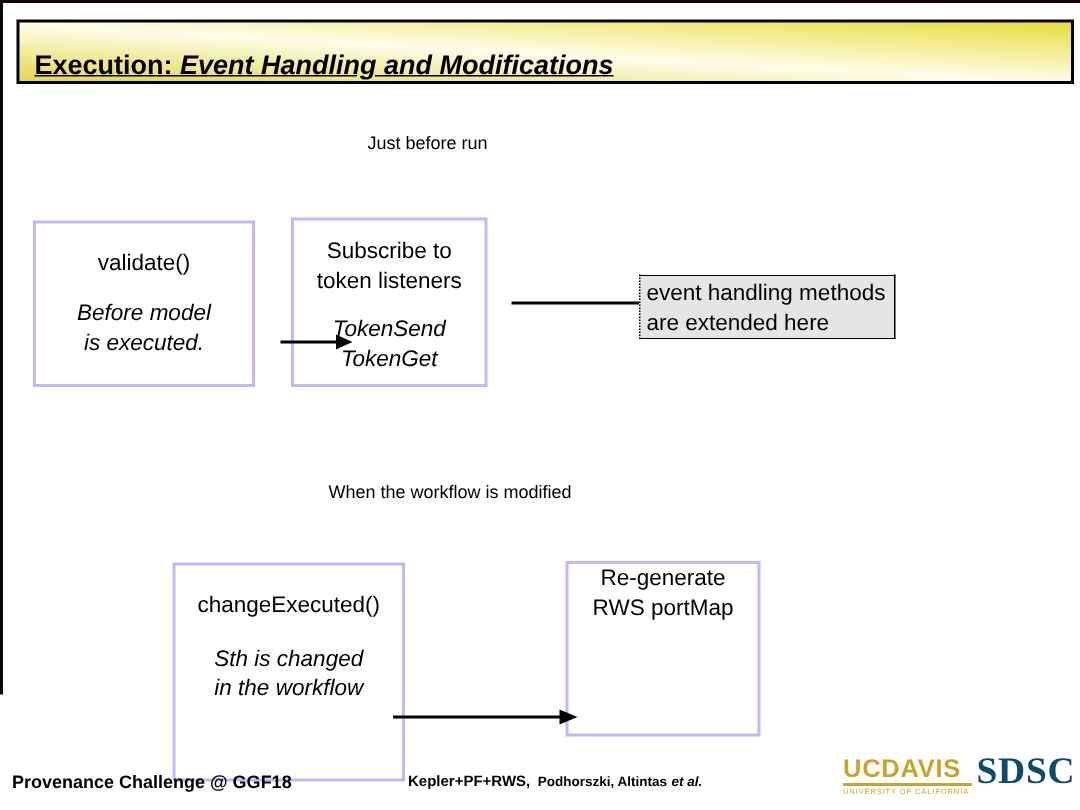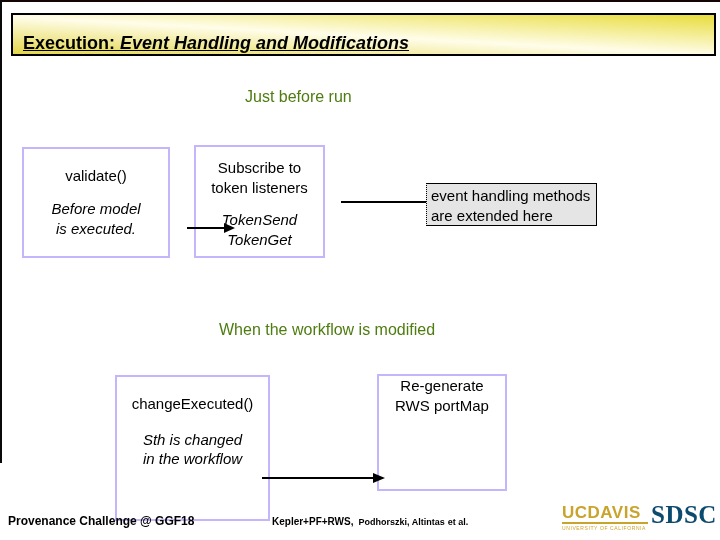--- a/index.html
+++ b/index.html
@@ -14,21 +14,21 @@
   
   #title-bar{
     left:11px;top:13px;width:691px;height:39px;
     border:2px solid #000;
     background:linear-gradient(to top right,#e3d64a 0%,#fffdea 48%,#e8dc3c 100%);
     display:flex;align-items:flex-end;padding-left:10px;
     font-size:18px;font-weight:bold;white-space:pre;text-decoration:underline;
   }
   #title-bar .emph{font-style:italic;}
   
-  .section-label{color:#4d7c0f;font-size:16px;}
+  .section-label{color:#000000;font-size:12px;}
   #label-before-run{left:245px;top:88px;}
   #label-modified{left:219px;top:321px;}
   
   .dbox{background:#fff;border:2px solid #c4b5fd;text-align:center;font-size:15px;line-height:20px;box-sizing:border-box;}
   .ml{white-space:pre-line;}
   .note-italic{font-style:italic;}
   #validate-box{left:22px;top:147px;width:148px;height:111px;padding-top:17px;}
   #validate-box .gap{height:13px;}
   #subscribe-box{left:194px;top:145px;width:131px;height:113px;padding-top:11px;}
   #subscribe-box .gap{height:12px;}
@@ -47,21 +47,21 @@
   .arrow{z-index:3;}
   #arrow1-line{left:187px;top:227px;width:40px;}
   #arrow1-head{left:224px;top:223px;width:0;height:0;border-left:11px solid #000;border-top:5px solid transparent;border-bottom:5px solid transparent;}
   #arrow2-line{left:262px;top:477px;width:114px;}
   #arrow2-head{left:373px;top:473px;width:0;height:0;border-left:12px solid #000;border-top:5px solid transparent;border-bottom:5px solid transparent;}
   
   #footer-left{left:8px;top:514px;font-size:12px;font-weight:bold;}
   #footer-credit{left:272px;top:516px;display:flex;align-items:baseline;font-weight:bold;}
   #credit-project{font-size:10px;}
   #credit-authors{font-size:9px;margin-left:5px;}
-  #credit-etal{font-size:9px;margin-left:3px;}
+  #credit-etal{font-size:9px;font-style:italic;margin-left:3px;}
   
   #ucdavis-logo{left:562px;top:505px;width:86px;color:#c9a42d;}
   #ucdavis-wordmark{font-size:17px;font-weight:bold;letter-spacing:0.5px;line-height:16px;}
   #ucdavis-subtitle{border-top:2px solid #c9a42d;margin-top:1px;font-size:5px;letter-spacing:0.6px;padding-top:1px;white-space:nowrap;}
   #sdsc-logo{left:651px;top:501px;color:#0c4a6e;font-family:"Liberation Serif", serif;font-size:25px;font-weight:bold;letter-spacing:0.5px;}
 </style>
 </head>
 <body>
 
 <div id="slide">

